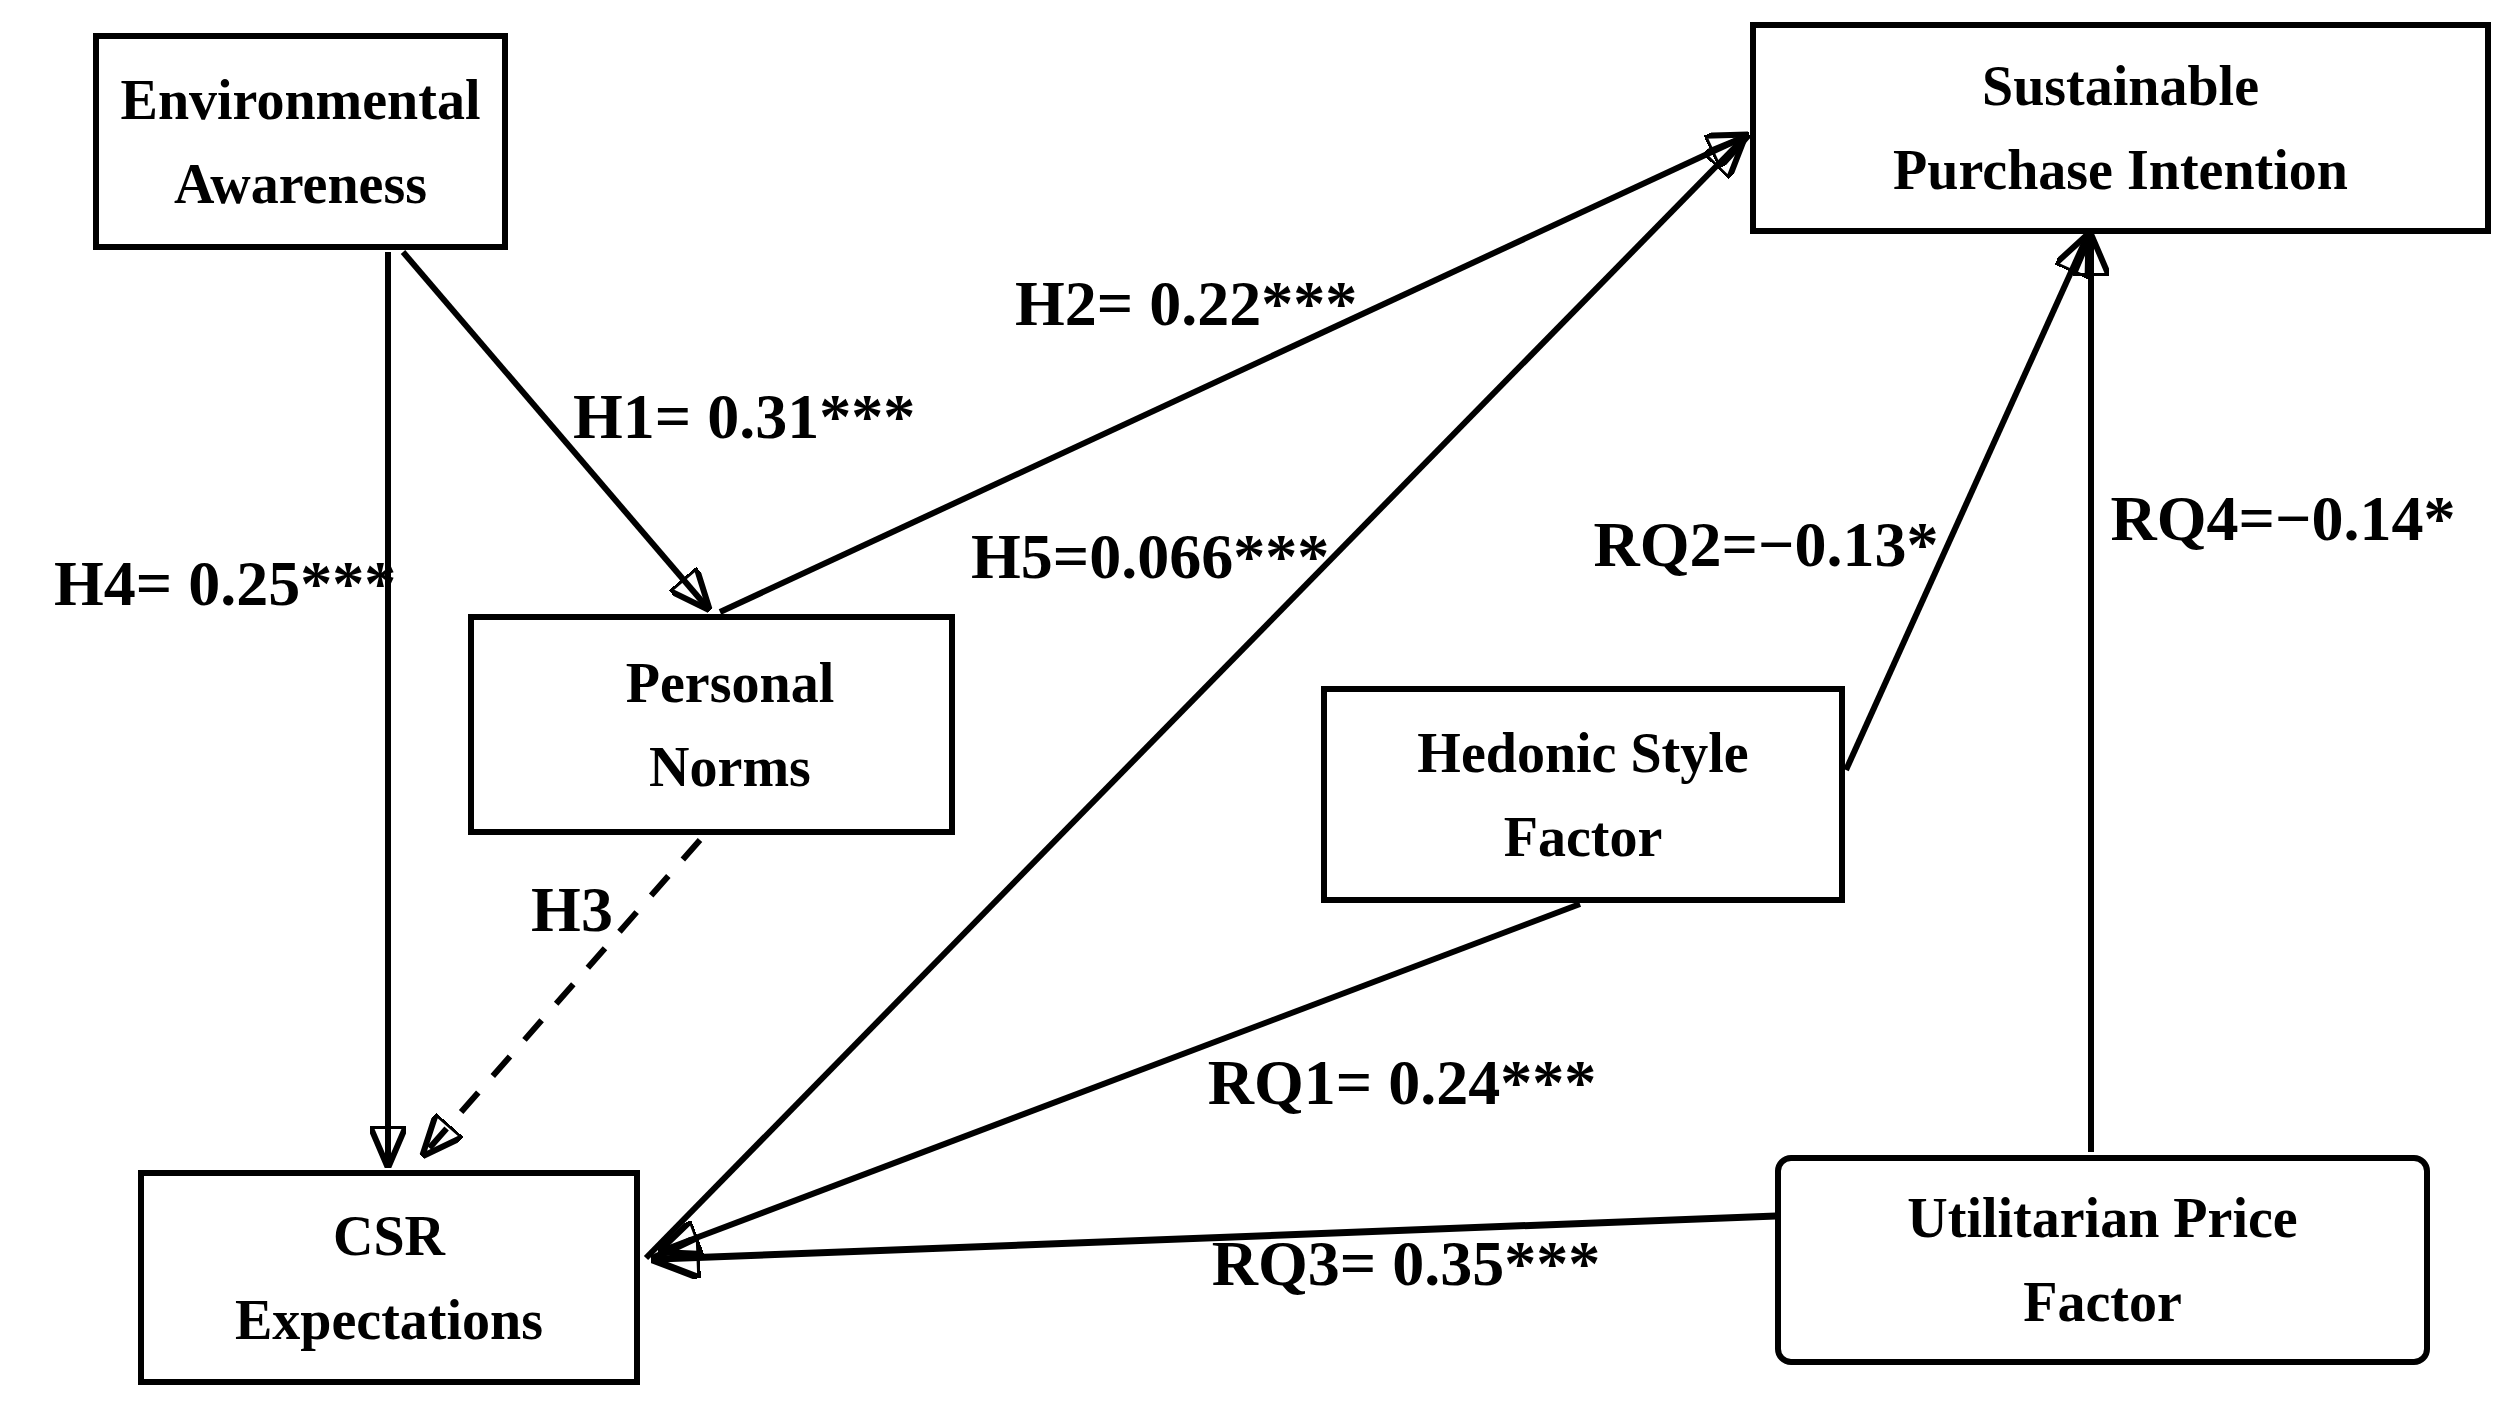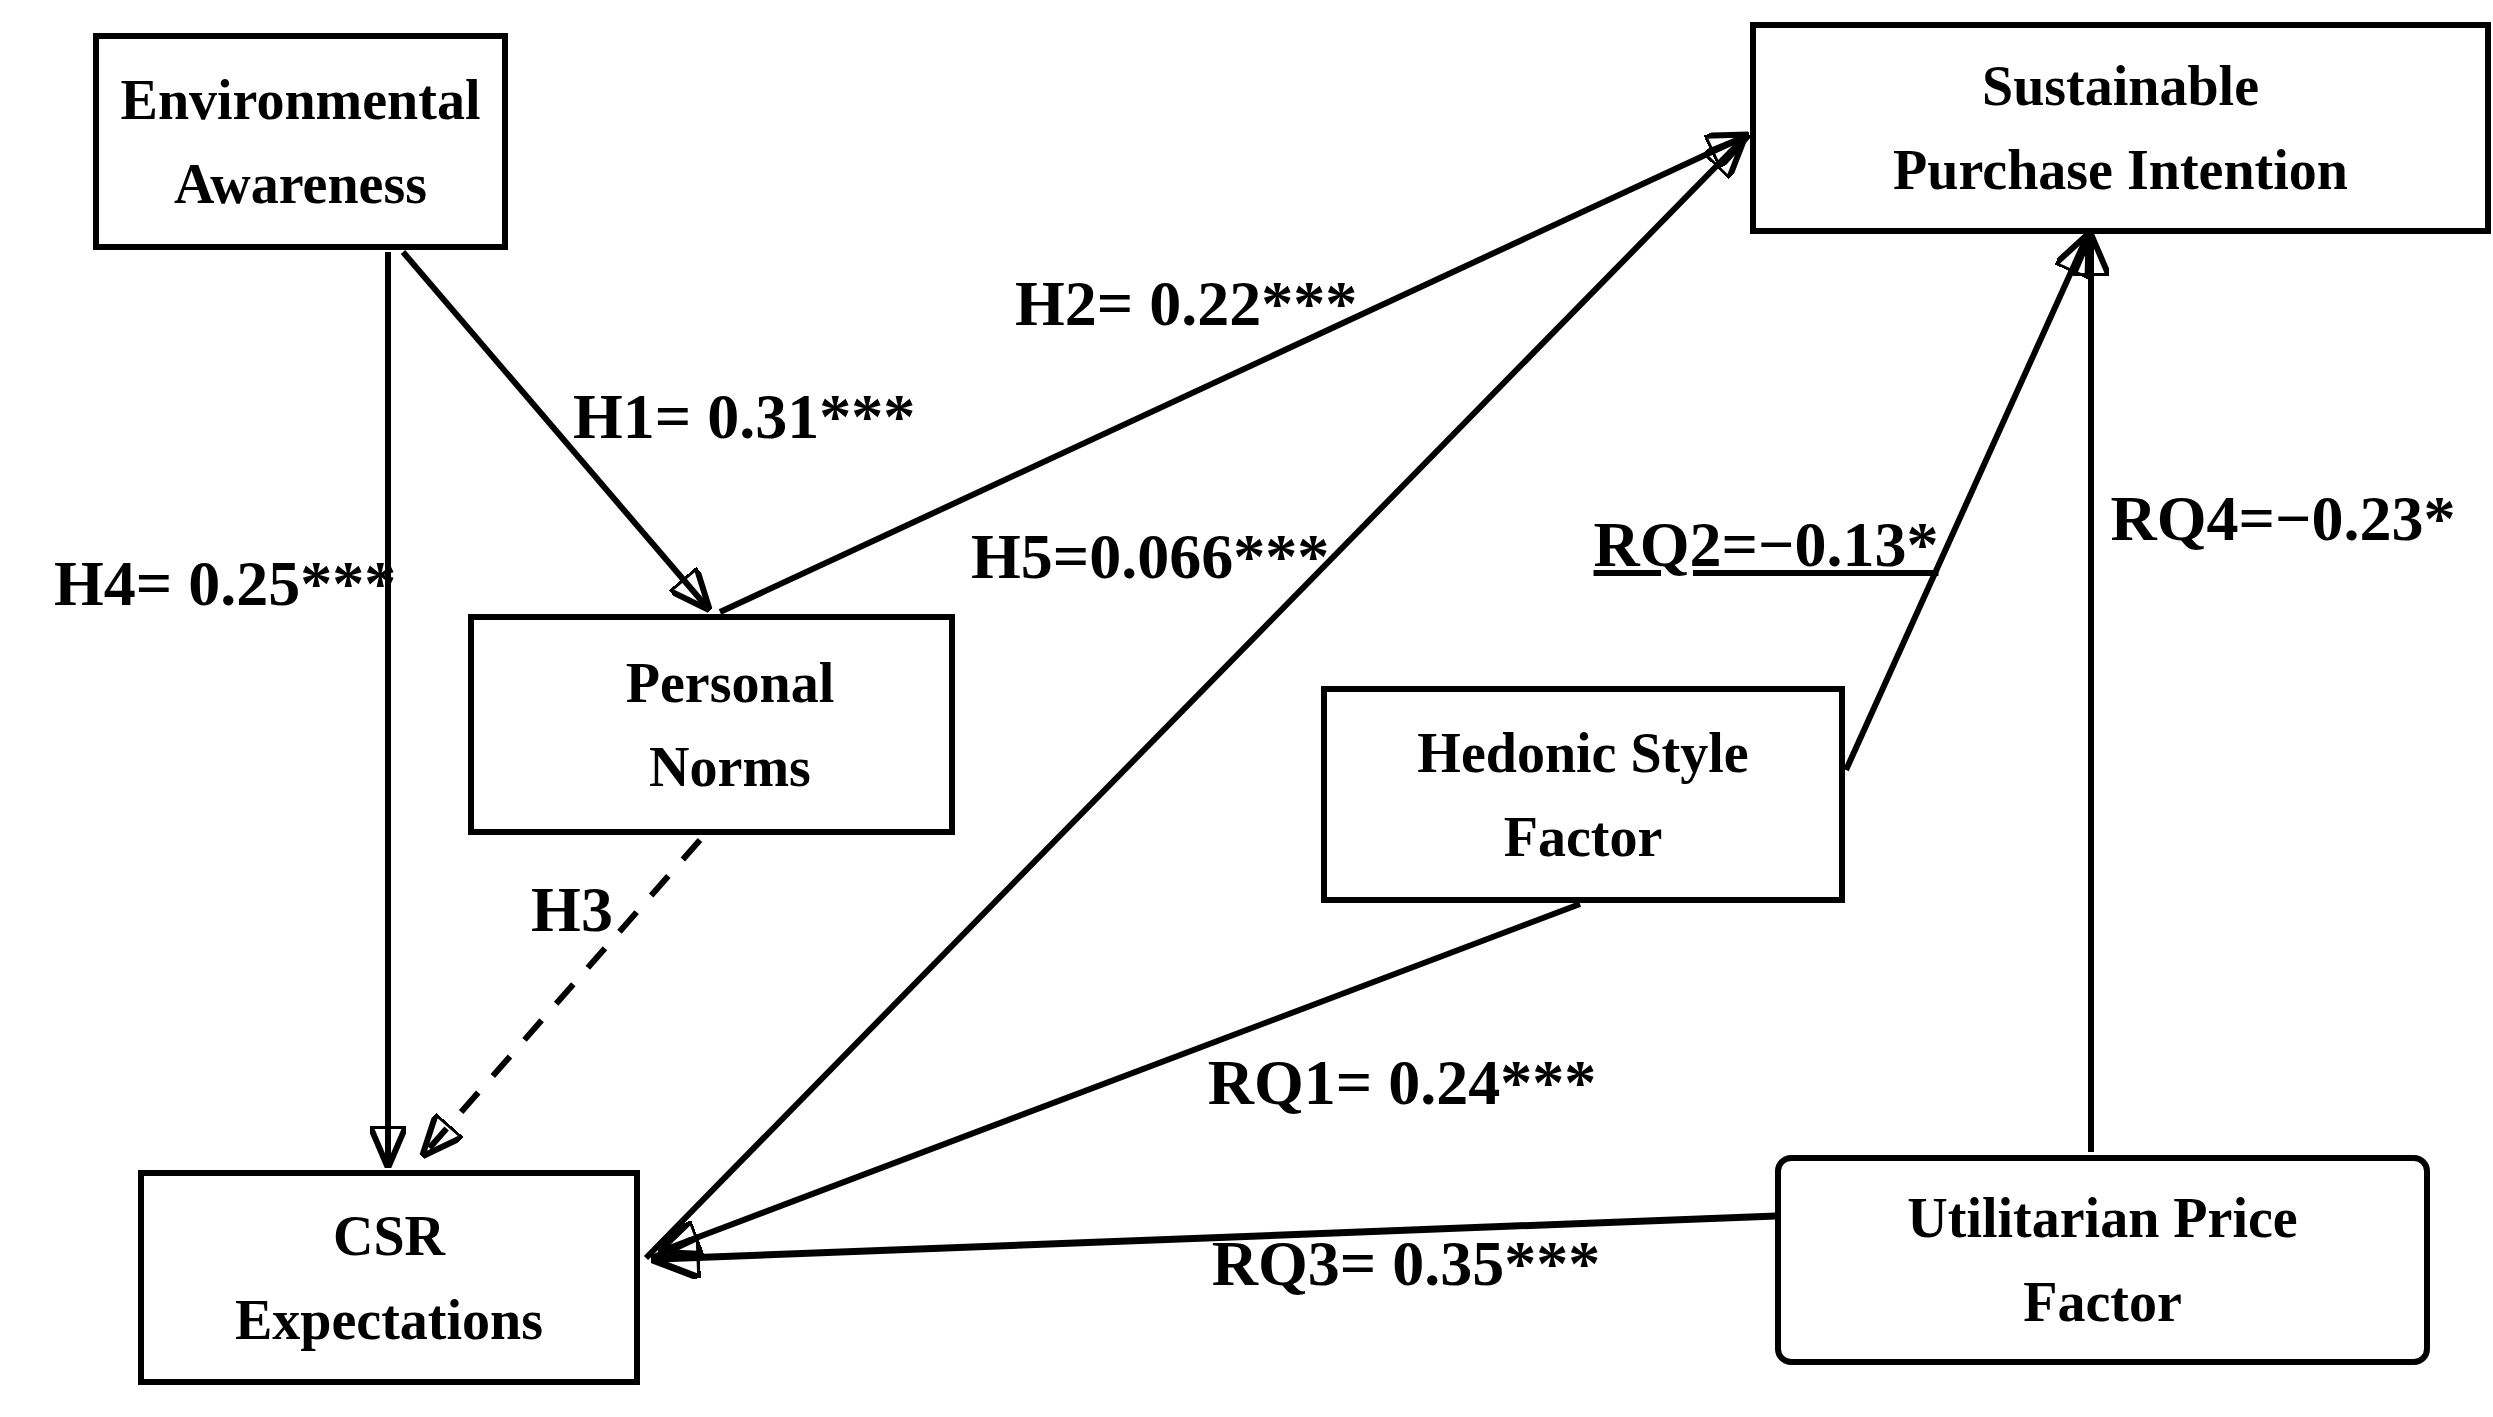--- a/index.html
+++ b/index.html
@@ -47,21 +47,21 @@
   .n-hsf { left: 1321px; top: 686px;  width: 524px; height: 217px; }
   .n-csr { left: 138px;  top: 1170px; width: 502px; height: 215px; }
   .n-upf { left: 1775px; top: 1155px; width: 655px; height: 210px; border-radius: 16px; }
   
   .l-h1  { left: 744px;  top: 417px; }
   .l-h2  { left: 1186px; top: 304px; }
   .l-h3  { left: 572px;  top: 910px; }
   .l-h4  { left: 196px;  top: 584px; margin-left: 29px; }
   .l-h5  { left: 1150px; top: 557px; }
   .l-rq1 { left: 1402px; top: 1083px; }
-  .l-rq2 { left: 1766px; top: 545px; text-decoration: underline; }
+  .l-rq2 { left: 1766px; top: 545px; }
   .l-rq3 { left: 1406px; top: 1264px; }
   .l-rq4 { left: 2283px; top: 519px; }
 </style>
 </head>
 <body>
 
 <div class="stage">
 
   <svg class="wires" viewBox="0 0 2493 1417" xmlns="http://www.w3.org/2000/svg">
     <defs>
@@ -94,15 +94,15 @@
 Factor</div>
 
   <div class="edge-label l-h1">H1= 0.31***</div>
   <div class="edge-label l-h2">H2= 0.22***</div>
   <div class="edge-label l-h3">H3</div>
   <div class="edge-label l-h4">H4= 0.25***</div>
   <div class="edge-label l-h5">H5=0.066***</div>
   <div class="edge-label l-rq1">RQ1= 0.24***</div>
   <div class="edge-label l-rq2">RQ2=−0.13*</div>
   <div class="edge-label l-rq3">RQ3= 0.35***</div>
-  <div class="edge-label l-rq4">RQ4=−0.23*</div>
+  <div class="edge-label l-rq4">RQ4=−0.14*</div>
 
 </div>
 
 </body></html>

